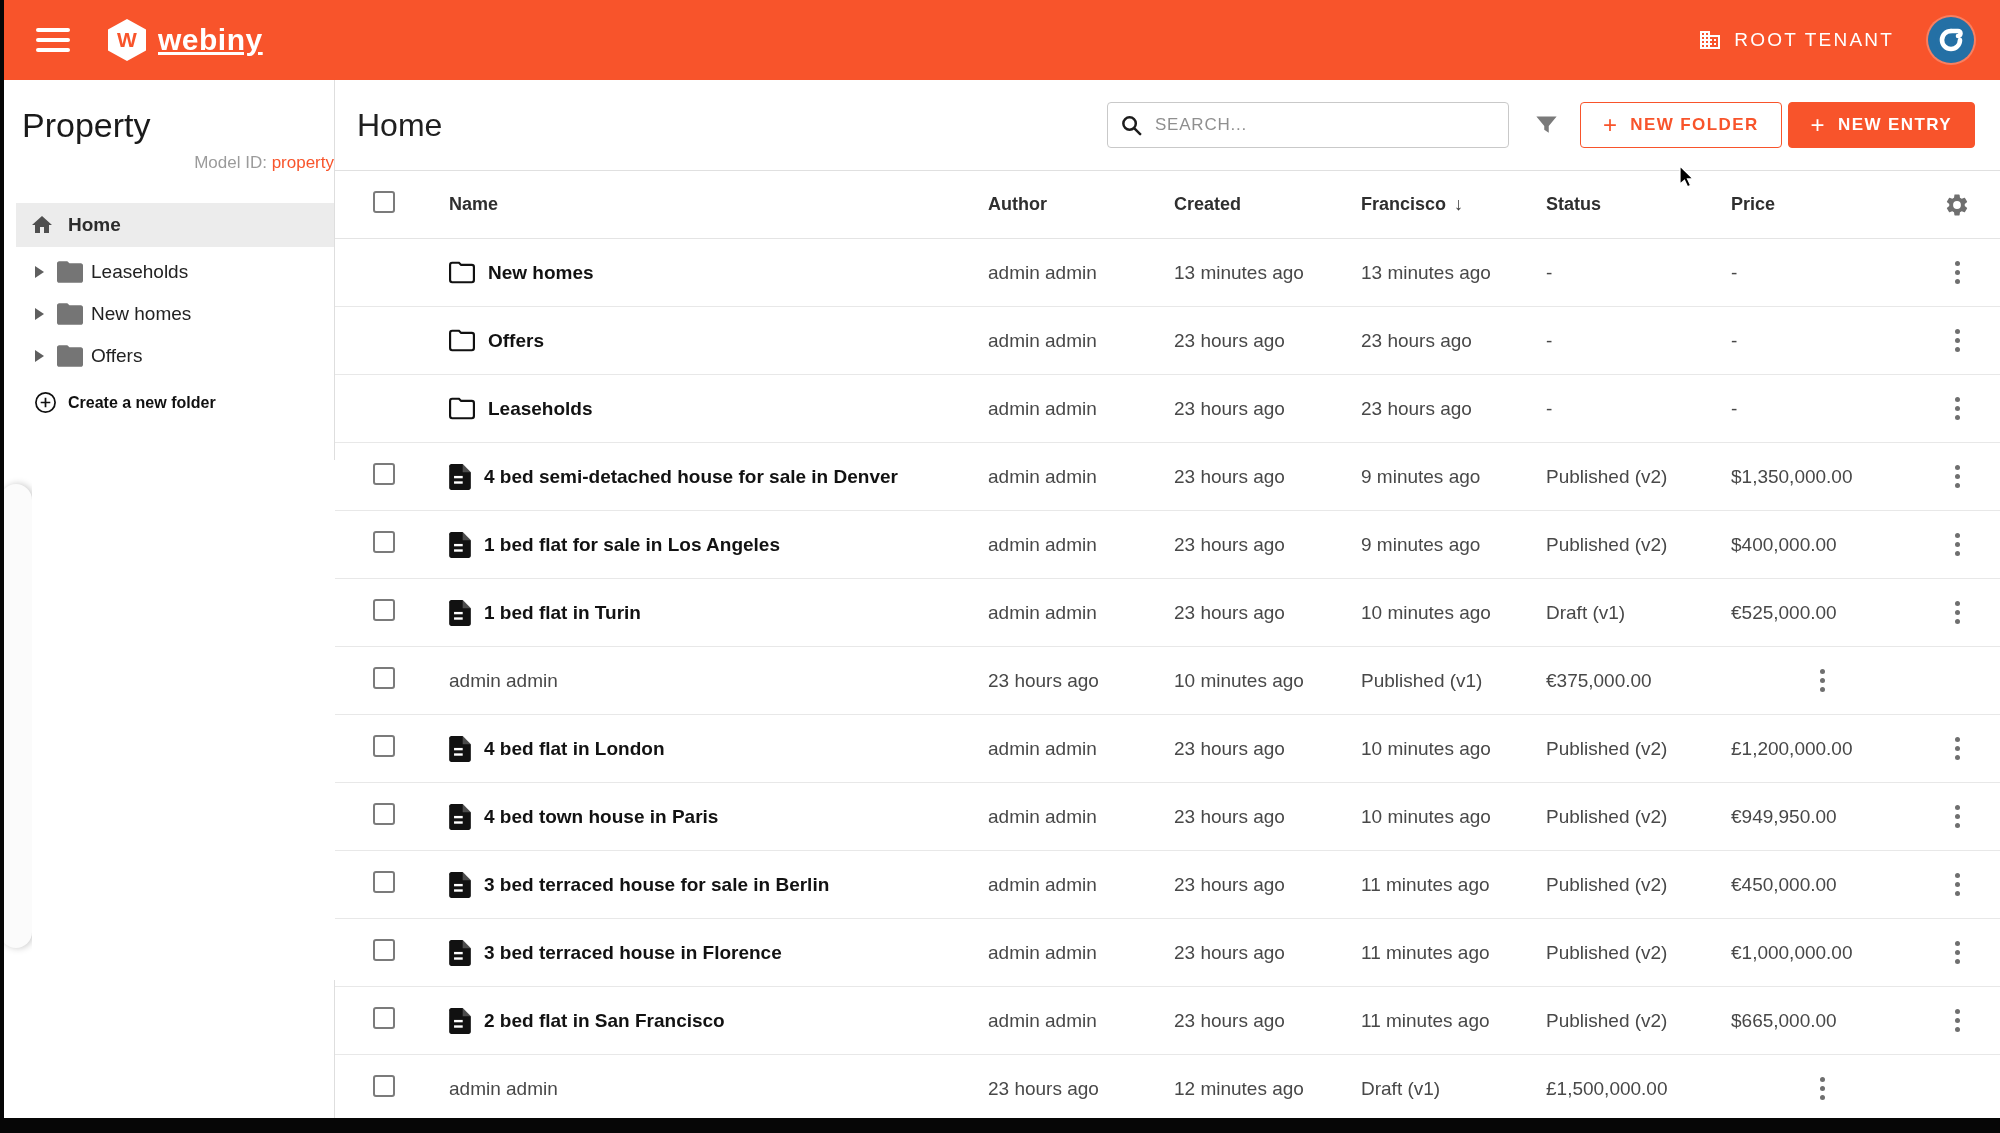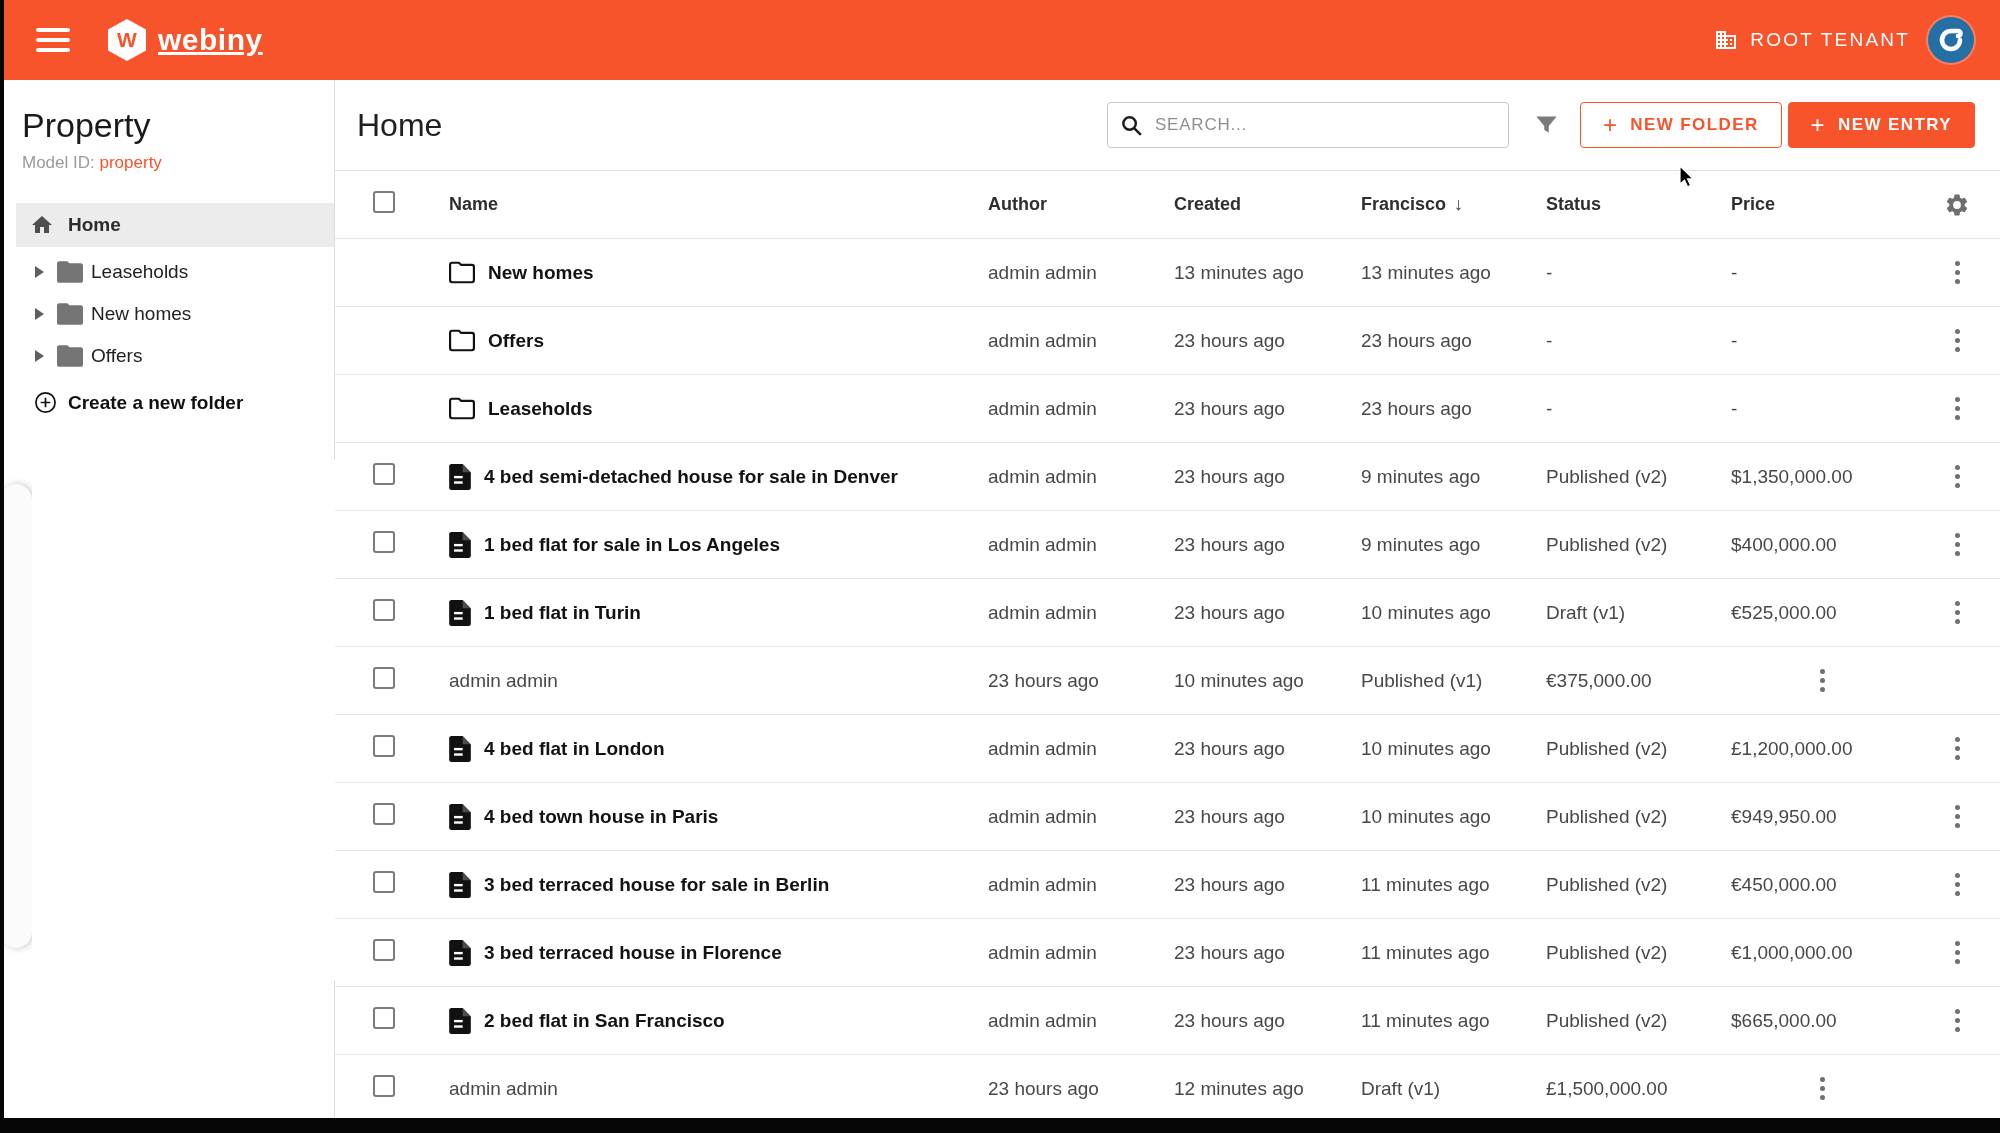--- a/index.html
+++ b/index.html
@@ -7,41 +7,41 @@
   .screen { position:absolute; left:4px; top:0; width:1996px; height:1118px; background:#fff; overflow:hidden; }
 
   
   .topbar { height:80px; background:#f8542b; display:flex; align-items:center; padding:0 26px 0 32px; }
   .hamburger { width:34px; display:flex; flex-direction:column; gap:6px; cursor:pointer; margin-right:38px; }
   .hamburger i { display:block; height:4px; background:#fff; border-radius:2px; }
   .logo-wrap { display:flex; align-items:center; gap:12px; }
   .hexagon { width:38px; height:42px; background:#fff; clip-path:polygon(50% 0,100% 25%,100% 75%,50% 100%,0 75%,0 25%); display:flex; align-items:center; justify-content:center; }
   .hexagon span { color:#f8542b; font-weight:700; font-size:21px; }
   .wordmark { color:#fff; font-size:30px; font-weight:700; letter-spacing:.5px;text-decoration:underline; }
-  .topbar-right { margin-left:auto; display:flex; align-items:center; gap:18px; }
+  .topbar-right { margin-left:auto; display:flex; align-items:center; gap:34px; }
   .tenant { display:flex; align-items:center; gap:12px; color:#fff; font-size:19px; letter-spacing:2.2px; cursor:pointer; }
   .avatar { width:46px; height:46px; border-radius:50%; background:#2470a5; display:flex; align-items:center; justify-content:center; cursor:pointer; box-shadow:0 0 0 2px rgba(255,255,255,.25); }
 
   
   .body-row { display:flex; height:1038px; }
   .sidebar { width:331px; border-right:1px solid #dedede; background:#fff; padding-top:26px; position:relative; flex-shrink:0; }
   .main { flex:1; display:flex; flex-direction:column; overflow:hidden; }
 
   
   .sb-title { font-size:34px; font-weight:400; color:#1a1a1a; margin-left:18px; }
-  .sb-model { margin:8px 0 0 18px; font-size:17px; color:#9b9b9b; }
+  .sb-model { margin:8px 0 0 18px; font-size:17px; color:#9b9b9b;text-align:right; }
   .sb-model b { color:#f8542b; font-weight:400; }
   .sb-home { margin:30px 0 0 12px; height:44px; background:#ececec; display:flex; align-items:center; gap:14px; padding-left:14px; cursor:pointer; }
   .sb-home .lbl { font-size:19px; font-weight:700; color:#2c2c2c; }
   .tree { margin-top:4px; }
   .tree-item { height:42px; display:flex; align-items:center; padding-left:31px; cursor:pointer; }
   .chev { width:0; height:0; border-left:9px solid #5f5f5f; border-top:6px solid transparent; border-bottom:6px solid transparent; margin-right:13px; }
   .tree-item .lbl { font-size:19px; color:#222; margin-left:8px; }
   .sb-create { margin-top:14px; display:flex; align-items:center; gap:11px; padding-left:30px; cursor:pointer; }
-  .sb-create .lbl { font-size:19px; font-weight:700; color:#111; }
+  .sb-create .lbl { font-size:16px; font-weight:700; color:#111; }
   .drawer-ghost { position:absolute; left:-4px; top:404px; width:32px; height:464px; background:#fbfbfb; border-radius:20px; box-shadow:2px 0 7px rgba(0,0,0,.22); }
   .drawer-cover { position:absolute; left:28px; top:380px; width:303px; height:520px; background:#fff; }
 
   
   .main-header { height:91px; border-bottom:1px solid #e0e0e0; display:flex; align-items:center; padding:0 25px 0 22px; flex-shrink:0; }
   .page-title { font-size:32px; font-weight:400; color:#202020; }
   .controls { margin-left:auto; display:flex; align-items:center; }
   .searchbox { width:402px; height:46px; border:1px solid #c9c9c9; border-radius:4px; display:flex; align-items:center; padding:12px 12px; background:#fff; }
   .searchbox input { border:0; outline:0; flex:1; font-size:17px; letter-spacing:.8px; color:#333; margin-left:12px; font-family:"Liberation Sans",sans-serif; }
   .searchbox input::placeholder { color:#8f8f8f; }

